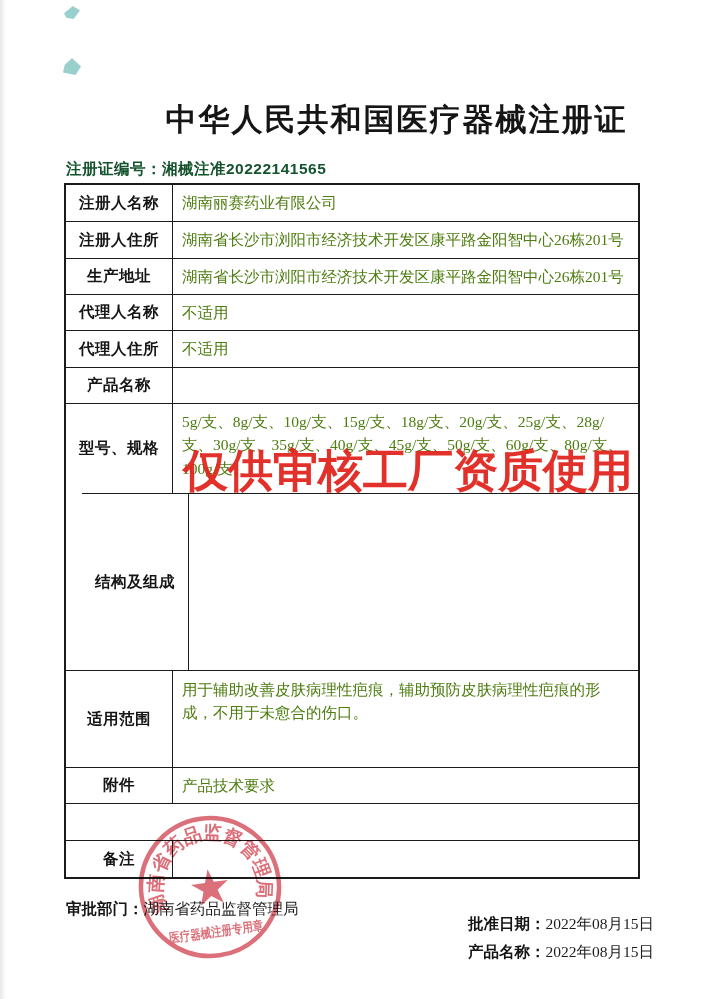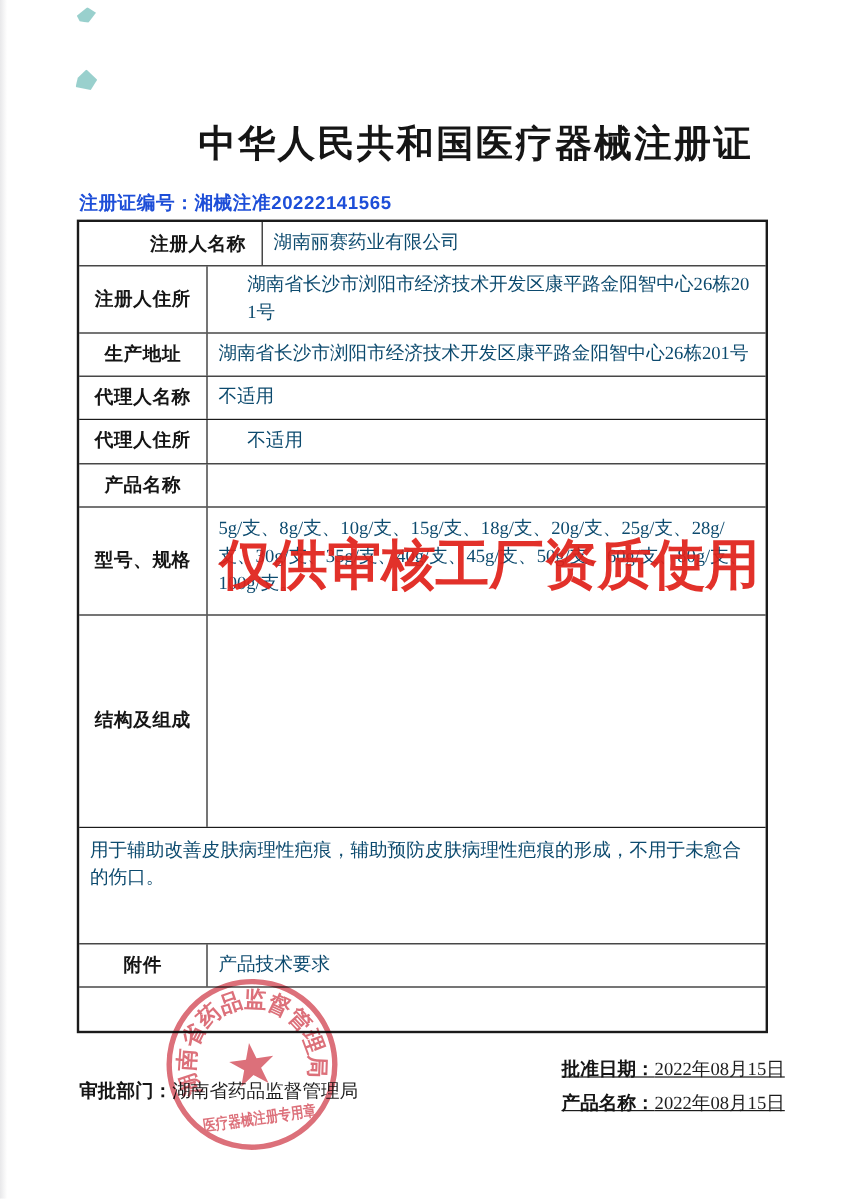--- a/index.html
+++ b/index.html
@@ -31,71 +31,71 @@
     text-align: center;
     font-family: "Liberation Sans", sans-serif;
     font-weight: bold; font-size: 31px; letter-spacing: 2px;
     color: #151515;
     margin-left: 44px;
   }
   .regline {
     position: absolute; top: 159px; left: 66px;
     font-family: "Liberation Sans", sans-serif;
     font-weight: bold; font-size: 15.5px; letter-spacing: .5px;
-    color: #1d4ed8;
+    color: #14532d;
   }
 
   .cert-table {
     position: absolute; top: 183px; left: 64px; width: 576px;
     border: 2px solid #1b1b1b;
     background: transparent;
   }
   .row { display: flex; border-top: 1.5px solid #1b1b1b; }
-  .row:first-child { border-top: none; padding-left: 46px; }
+  .row:first-child { border-top: none; }
   .cell-label {
     flex: 0 0 107px; width: 107px;
     border-right: 1.5px solid #1b1b1b;
     display: flex; align-items: center; justify-content: center;
     font-family: "Liberation Sans", sans-serif;
     font-weight: bold; font-size: 15.5px; letter-spacing: .5px;
     text-align: center; color: #151515;
     padding: 2px;
   }
   .cell-value {
     flex: 1 1 auto;
     display: flex; align-items: center;
     padding: 4px 9px;
-    font-size: 15.5px; line-height: 1.5; color: #0c4a6e;
+    font-size: 15.5px; line-height: 1.5; color: #4d7c0f;
     word-break: break-all;
   }
   .h36 { min-height: 36px; }
-  .h37 { min-height: 37px; gap: 24px; }
+  .h37 { min-height: 37px; }
   .h90 { min-height: 90px; }
-  .h177 { min-height: 177px; }
+  .h177 { min-height: 177px; margin-left: 16px; }
   .h97 { min-height: 97px; }
   .v-top .cell-value { align-items: flex-start; padding-top: 7px; }
   .h90 .cell-value { align-items: flex-start; padding-top: 6px; }
 
   .watermark {
     position: absolute; top: 441px; left: 183px;
     font-family: "Liberation Sans", sans-serif;
     font-weight: bold; font-size: 45px; letter-spacing: 0px;
     white-space: nowrap; color: #e0221a; opacity: .93;
     z-index: 5;
   }
 
   .footer-dept {
     position: absolute; top: 899px; left: 66px;
     font-size: 15.5px; z-index: 2;
   }
   .footer-dept .lbl, .date-line .lbl {
     font-family: "Liberation Sans", sans-serif; font-weight: bold; color: #151515;
   }
   .footer-dates {
-    position: absolute; top: 881px; left: 468px; z-index: 2; text-decoration: underline;
+    position: absolute; top: 914px; left: 468px; z-index: 2;
   }
   .date-line { font-size: 15.5px; margin-bottom: 7px; white-space: nowrap; }
 
   .seal {
     position: absolute; left: 135px; top: 812px;
     width: 150px; height: 150px;
     z-index: 6;
     opacity: .82;
     mix-blend-mode: multiply;
     transform: rotate(-8deg);
@@ -141,27 +141,32 @@
       <div class="cell-label">产品名称</div>
     </div>
     <div class="row h90">
       <div class="cell-label">型号、规格</div>
       <div class="cell-value">5g/支、8g/支、10g/支、15g/支、18g/支、20g/支、25g/支、28g/支、30g/支、35g/支、40g/支、45g/支、50g/支、60g/支、80g/支、100g/支。</div>
     </div>
     <div class="row h177">
       <div class="cell-label">结构及组成</div>
     </div>
     <div class="row h97 v-top">
+      <div class="cell-label">适用范围</div>
       <div class="cell-value">用于辅助改善皮肤病理性疤痕，辅助预防皮肤病理性疤痕的形成，不用于未愈合的伤口。</div>
     </div>
     <div class="row h36">
       <div class="cell-label">附件</div>
       <div class="cell-value">产品技术要求</div>
     </div>
     <div class="row h37">
+      <div class="cell-value"></div>
+    </div>
+    <div class="row h37">
+      <div class="cell-label">备注</div>
       <div class="cell-value"></div>
     </div>
   </div>
 
   <div class="watermark">仅供审核工厂资质使用</div>
 
   <div class="footer-dept">
     <span class="lbl">审批部门：</span><span>湖南省药品监督管理局</span>
   </div>
 

